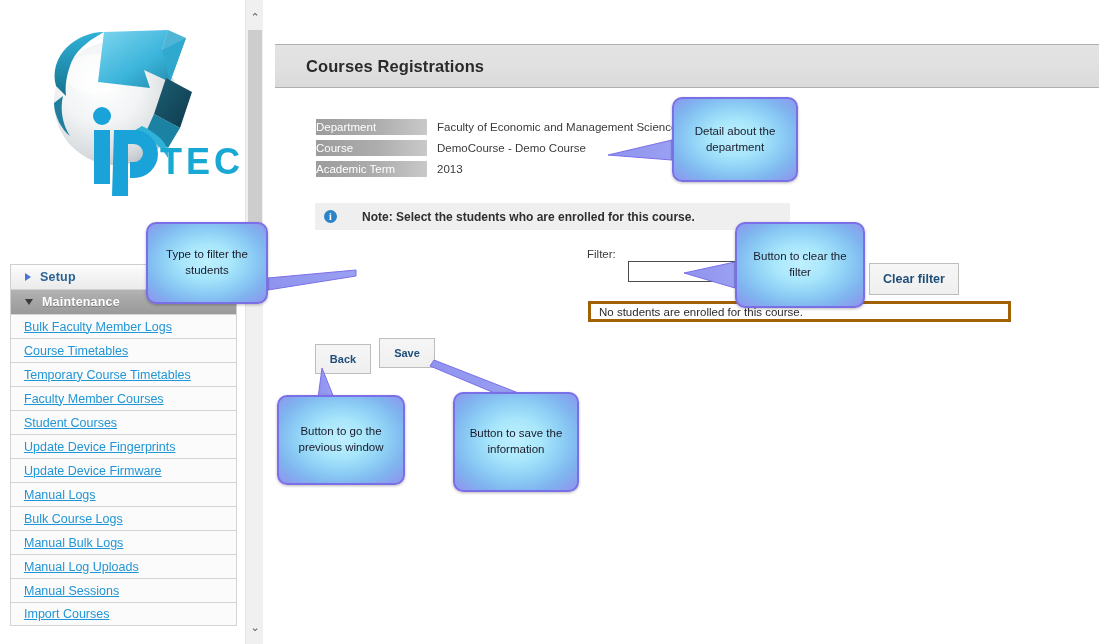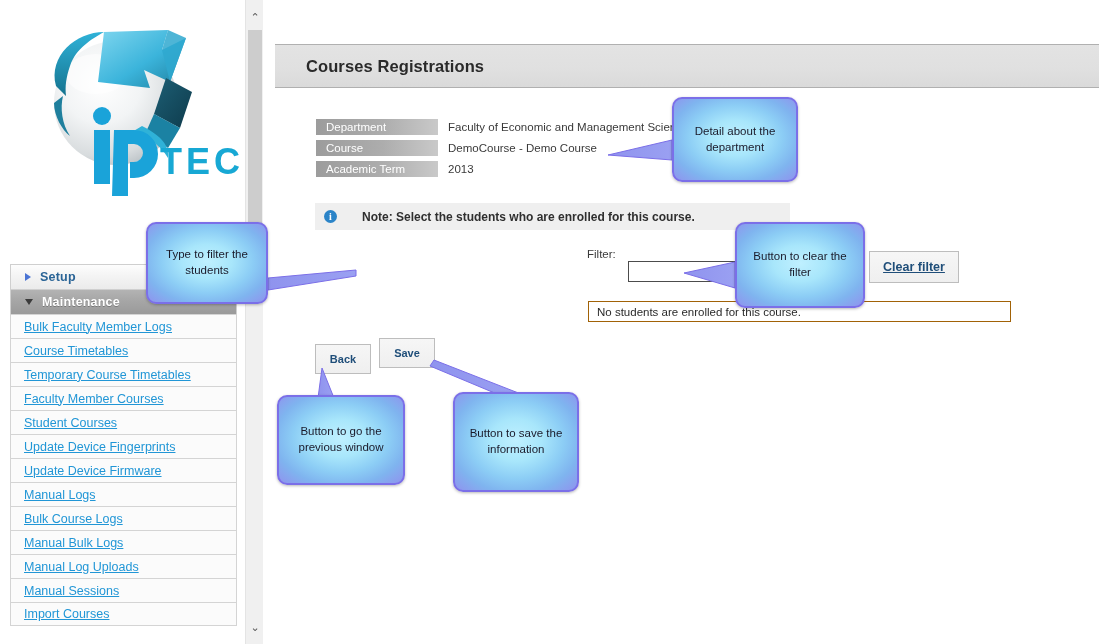--- a/index.html
+++ b/index.html
@@ -157,24 +157,24 @@
     position: absolute;
     left: 41px; top: 119px;
   }
   .info-row {
     display: flex;
     align-items: center;
     height: 16px;
     margin-bottom: 5px;
   }
   .info-label {
-    width: 122px;
+    width: 111px;
     height: 16px;
     line-height: 16px;
-    padding-left: 10px;
+    padding-left: 0;
     font-size: 11.5px;
     color: #ffffff;
     background: linear-gradient(to right,#9c9c9c 0%,#adadad 55%,#c9c9c9 100%);
     white-space: nowrap;
     overflow: hidden;
   }
   .info-value {
     margin-left: 10px;
     font-size: 11.5px;
     color: #3a3a3a;
@@ -224,38 +224,37 @@
     width: 230px; height: 21px;
     border: 1px solid #4c4c4c;
     background: #ffffff;
     font-family: "Liberation Sans", sans-serif;
     font-size: 12px;
     padding: 0 4px;
     outline: none;
   }
   #clear-filter-btn {
     position: absolute;
-    left: 594px; top: 251px;
+    left: 594px; top: 263px;
     width: 90px; height: 32px;
     background: linear-gradient(to bottom,#f6f6f6 0%,#efefef 100%);
     border: 1px solid #bdbdbd;
     color: #1f4e79;
     font-family: "Liberation Sans", sans-serif;
     font-size: 12.5px;
     font-weight: bold;
     cursor: pointer;
-    text-decoration: underline;
   }
 
   
   #results-box {
     position: absolute;
     left: 313px; top: 301px;
     width: 423px; height: 21px;
-    border: 1px solid #a16207;
+    border: 3px solid #a16207;
     background: #ffffff;
     display: flex;
     align-items: center;
     padding-left: 8px;
   }
   #results-text {
     font-size: 11.5px;
     color: #2a2a2a;
   }
 

